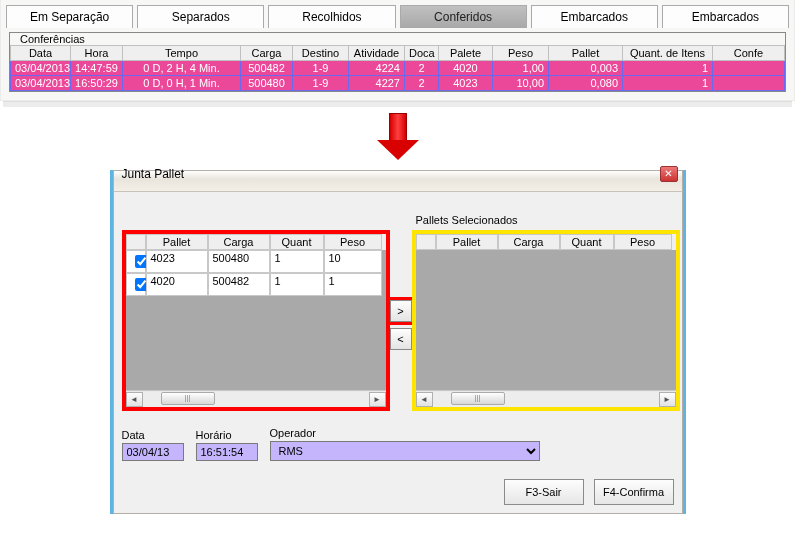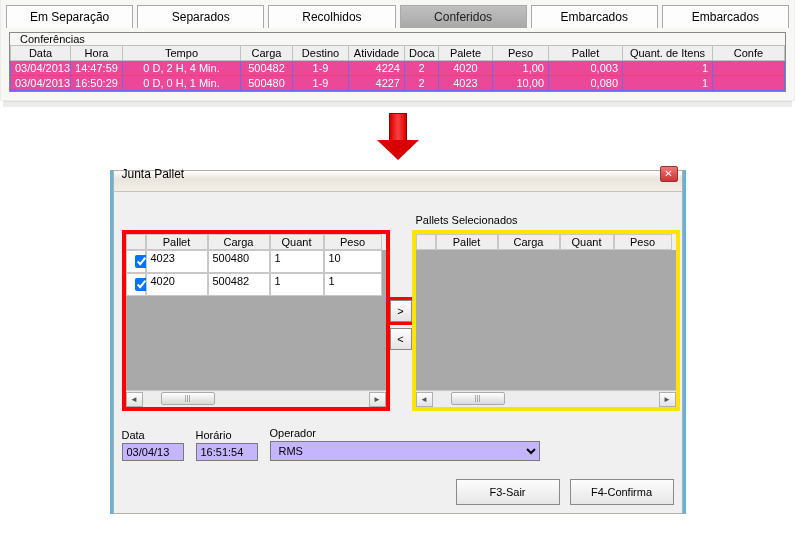--- a/index.html
+++ b/index.html
@@ -194,21 +194,21 @@
   .form-row { display: flex; gap: 12px; margin-top: 16px; align-items: flex-end; }
   .fld label { display: block; font-size: 11px; margin-bottom: 2px; }
   .fld input, .fld select {
     font-family: inherit; font-size: 11px;
     padding: 2px 4px; border: 1px solid #7a7a7a; background: #c4b5fd;
   }
   .fld select { width: 270px; }
 
   .dlg-btns { display: flex; justify-content: flex-end; gap: 10px; margin-top: 18px; }
   .dlg-btns button {
-    width: 104px; height: 26px;
+    width: 80px; height: 26px;
     border: 1px solid #8a8a8a;
     background: linear-gradient(#fdfdfd,#e6e6e6);
     font-size: 11px;
   }
 </style>
 </head>
 <body>
 
 <div class="top-wrap">
   <div class="tabs">

